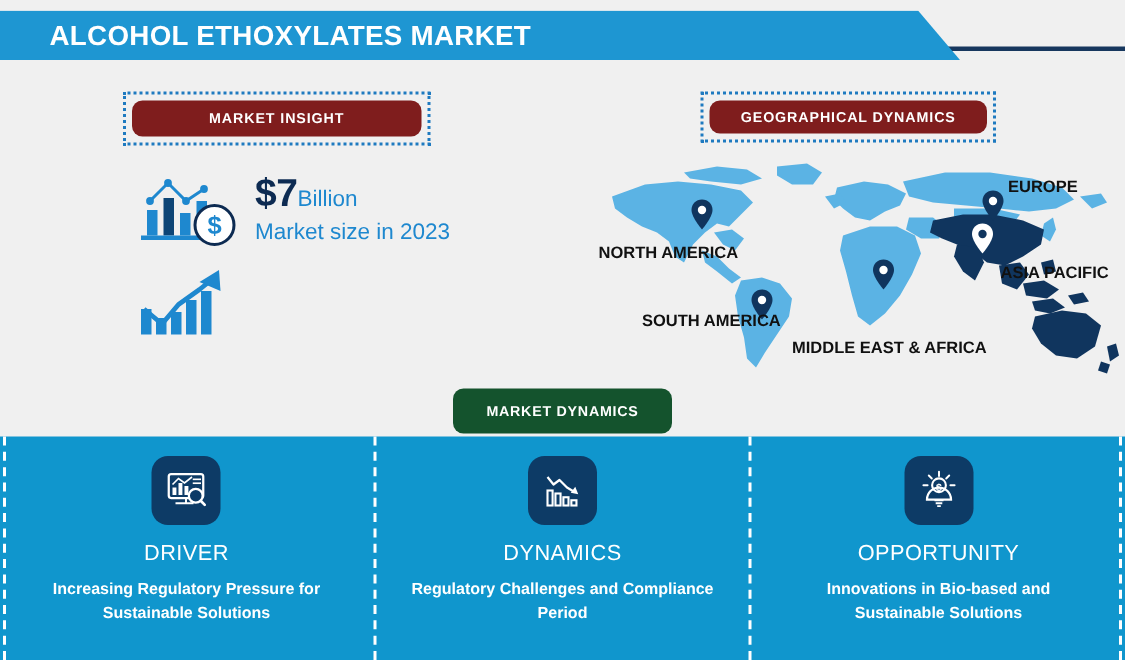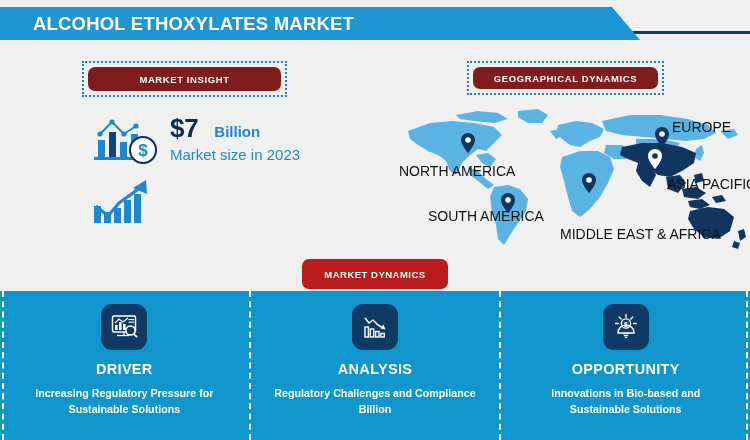--- a/index.html
+++ b/index.html
@@ -29,57 +29,57 @@
   .pill{
     width:100%;height:100%;background:#7f1d1d;border-radius:7px;
     display:flex;align-items:center;justify-content:center;
     color:#fff;font-size:9.5px;font-weight:bold;letter-spacing:.6px;
     box-sizing:border-box;
   }
   #market-insight-box{left:82px;top:61px;width:205px;height:36px;}
   #geo-box{left:467px;top:61px;width:197px;height:34px;}
   #dynamics-pill{
     position:absolute;left:302px;top:259px;width:146px;height:30px;
-    background:#b91c1c;border-radius:7px;display:flex;align-items:center;justify-content:center;
+    background:#14532d;border-radius:7px;display:flex;align-items:center;justify-content:center;
     color:#fff;font-size:9.5px;font-weight:bold;letter-spacing:.5px;
   }
 
   
   .stat{position:absolute;display:flex;align-items:center;}
   #stat-marketsize{left:88px;top:112px;}
   #stat-cagr{left:88px;top:176px;}
   .stat-icon{width:72px;height:54px;flex:0 0 72px;}
   .stat-text{margin-left:10px;}
   .stat-line1{white-space:nowrap;line-height:1.05;}
   .big-num{font-size:26px;font-weight:bold;color:#0d2b52;letter-spacing:-.3px;}
-  .unit{font-size:15px;font-weight:bold;color:#1e88cf;margin-left:16px;}
+  .unit{font-size:15px;font-weight:normal;color:#1e88cf;margin-left:0;}
   .stat-sub{font-size:15px;color:#1e88cf;margin-top:4px;white-space:nowrap;}
 
   
   #map-area{position:absolute;left:390px;top:105px;width:358px;height:148px;}
   #map-area svg{display:block;width:100%;height:100%;}
   .map-label{
-    position:absolute;font-size:14px;font-weight:normal;color:#111;white-space:nowrap;
+    position:absolute;font-size:11px;font-weight:bold;color:#111;white-space:nowrap;
   }
   #lbl-na{left:399px;top:163px;}
   #lbl-sa{left:428px;top:208px;}
-  #lbl-mea{left:560px;top:226px;}
+  #lbl-mea{left:528px;top:226px;}
   #lbl-eu{left:672px;top:119px;}
   #lbl-ap{left:667px;top:176px;}
 
   
   #panels{position:absolute;left:0;top:291px;width:750px;height:149px;
           background:#1096cd;display:flex;}
   .panel{flex:1;position:relative;display:flex;flex-direction:column;
          align-items:center;box-sizing:border-box;padding-top:13px;}
   .divider{width:0;border-left:2px dashed #ffffff;margin:0;}
   .panel-icon{width:46px;height:46px;background:#0d3b66;border-radius:11px;
               display:flex;align-items:center;justify-content:center;}
   .panel-icon svg{display:block;}
-  .panel-title{margin-top:11px;color:#ffffff;font-size:14.5px;font-weight:bold;letter-spacing:.3px;}
+  .panel-title{margin-top:11px;color:#ffffff;font-size:14.5px;font-weight:normal;letter-spacing:.3px;}
   .panel-desc{margin-top:8px;color:#ffffff;font-size:10.7px;font-weight:bold;
               line-height:1.5;text-align:center;width:85%;}
   #copyright{position:absolute;right:12px;bottom:7px;color:#ffffff;
              font-size:9.7px;font-weight:bold;white-space:nowrap;}
 
   .edge-dots-left{position:absolute;left:2px;top:291px;width:0;height:149px;border-left:2px dashed #ffffff;}
   .edge-dots-right{position:absolute;right:2px;top:291px;width:0;height:149px;border-left:2px dashed #ffffff;}
 </style>
 </head>
 <body>
@@ -248,22 +248,22 @@
       <span class="panel-icon">
         <svg width="30" height="30" viewBox="0 0 30 30" xmlns="http://www.w3.org/2000/svg">
           <rect x="5" y="15" width="3.4" height="10" fill="none" stroke="#ffffff" stroke-width="1.4"></rect>
           <rect x="10.3" y="17" width="3.4" height="8" fill="none" stroke="#ffffff" stroke-width="1.4"></rect>
           <rect x="15.6" y="19.5" width="3.4" height="5.5" fill="none" stroke="#ffffff" stroke-width="1.4"></rect>
           <rect x="20.9" y="21.5" width="3.4" height="3.5" fill="none" stroke="#ffffff" stroke-width="1.4"></rect>
           <polyline points="5,6 9,11 13,8 18,13 23,16" fill="none" stroke="#ffffff" stroke-width="1.5" stroke-linejoin="round"></polyline>
           <polygon points="25.5,17.5 20.5,16.5 23.5,12.5" fill="#ffffff"></polygon>
         </svg>
       </span>
-      <div class="panel-title">ANALYSIS</div>
-      <div class="panel-desc">Regulatory Challenges and Compliance Billion</div>
+      <div class="panel-title">DYNAMICS</div>
+      <div class="panel-desc">Regulatory Challenges and Compliance Period</div>
     </div>
 
     <div class="divider"></div>
 
     <div class="panel">
       <span class="panel-icon">
         <svg width="30" height="30" viewBox="0 0 30 30" xmlns="http://www.w3.org/2000/svg">
           <path d="M7 21 A8 8 0 0 1 23 21 Z" fill="none" stroke="#ffffff" stroke-width="1.5"></path>
           <circle cx="15" cy="11.5" r="4.6" fill="none" stroke="#ffffff" stroke-width="1.4"></circle>
           <text x="15" y="15" font-family="Liberation Sans, sans-serif" font-size="7" font-weight="bold" fill="#ffffff" text-anchor="middle">$</text>

